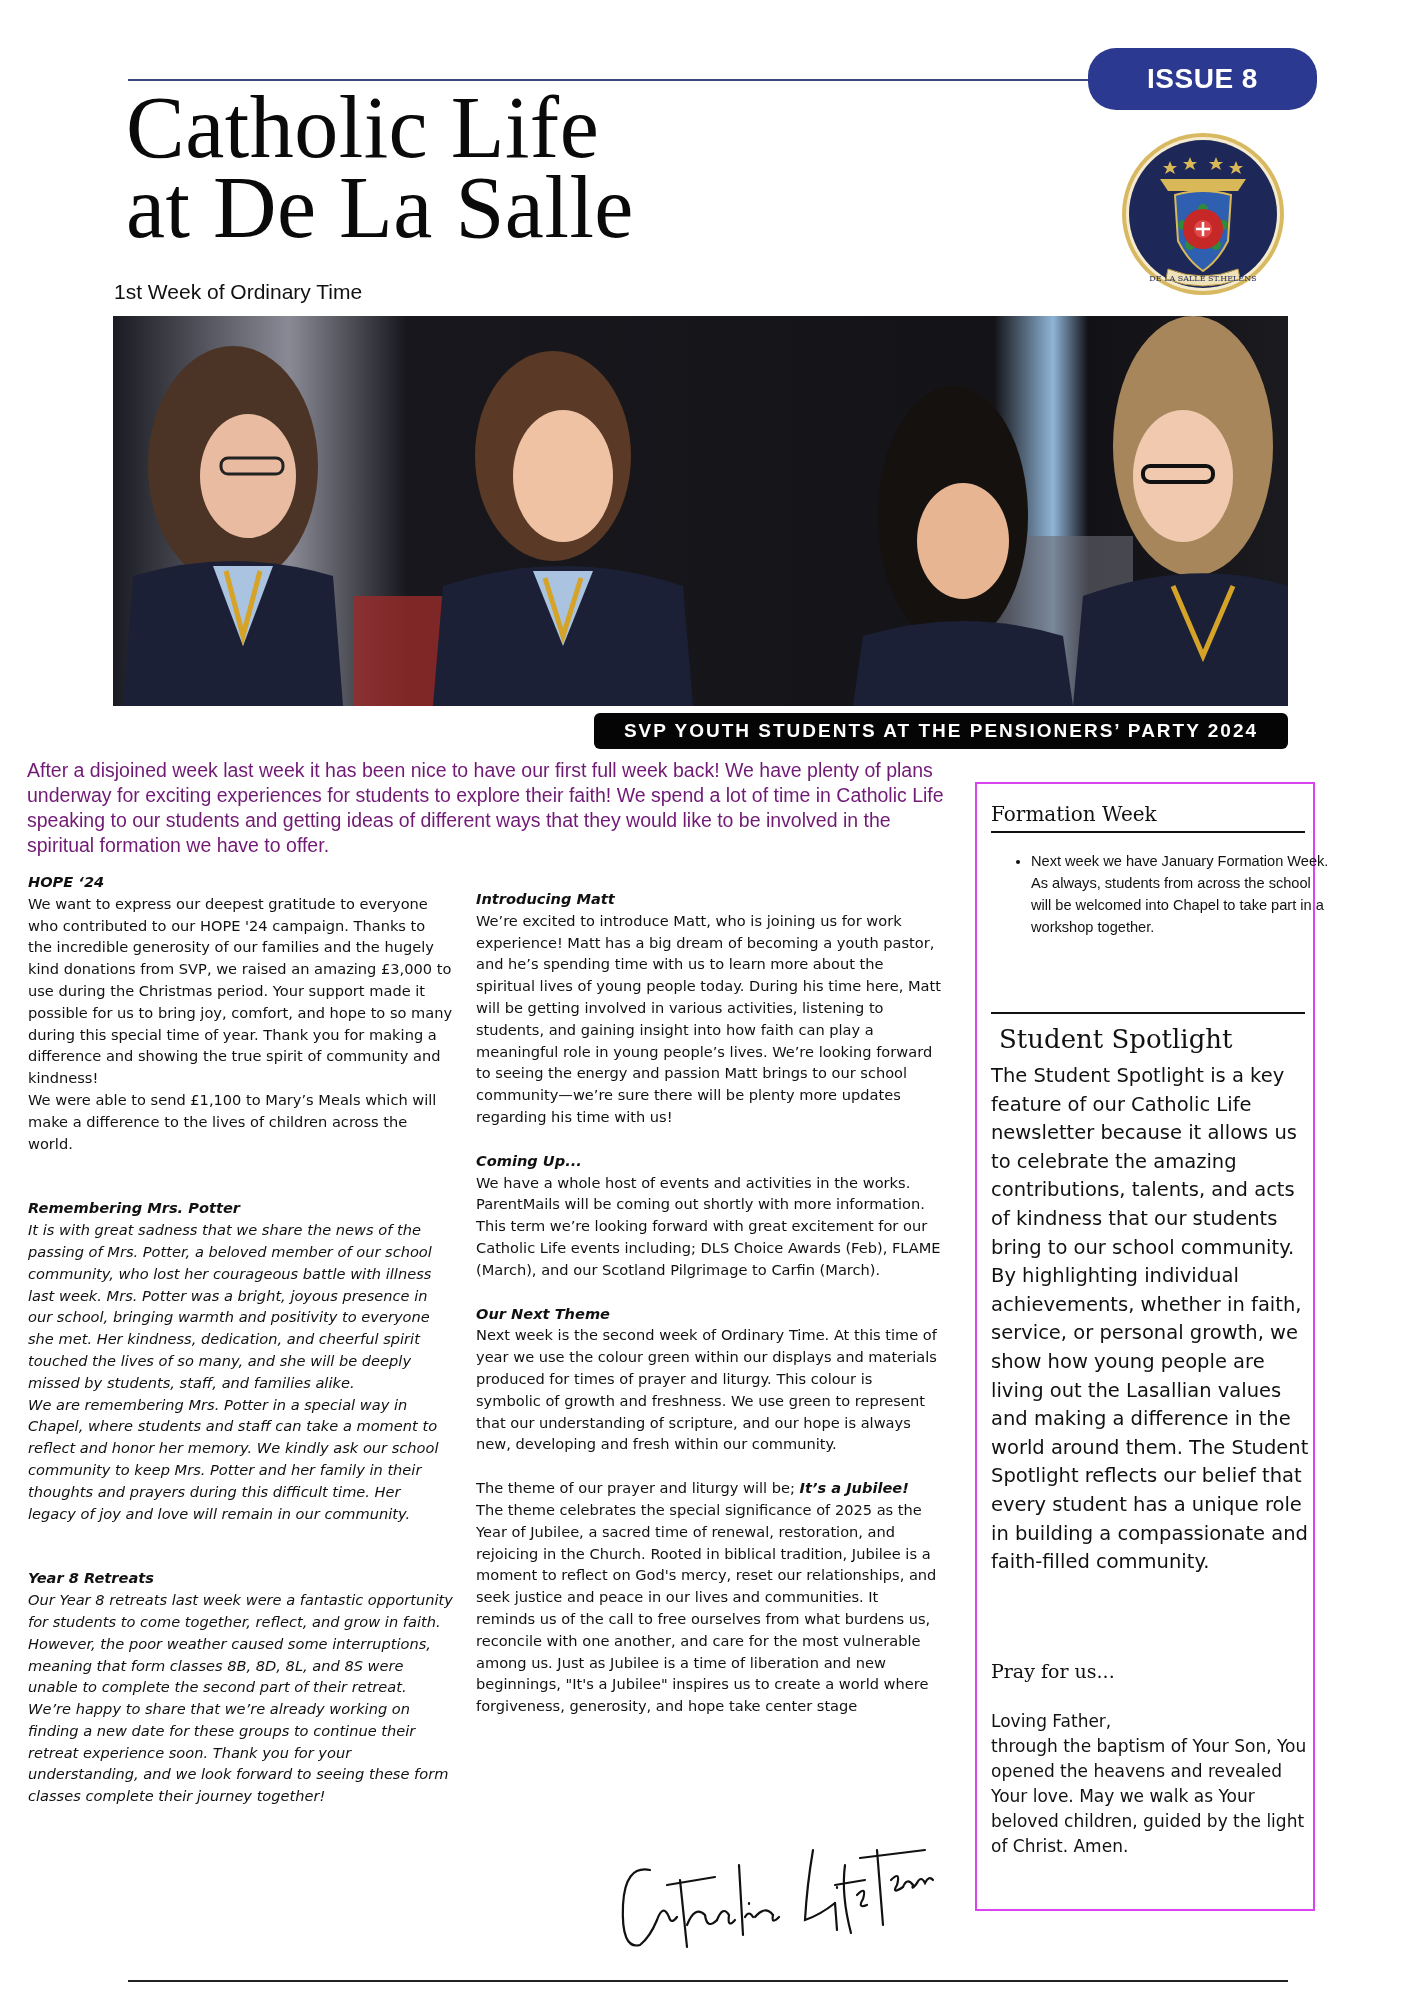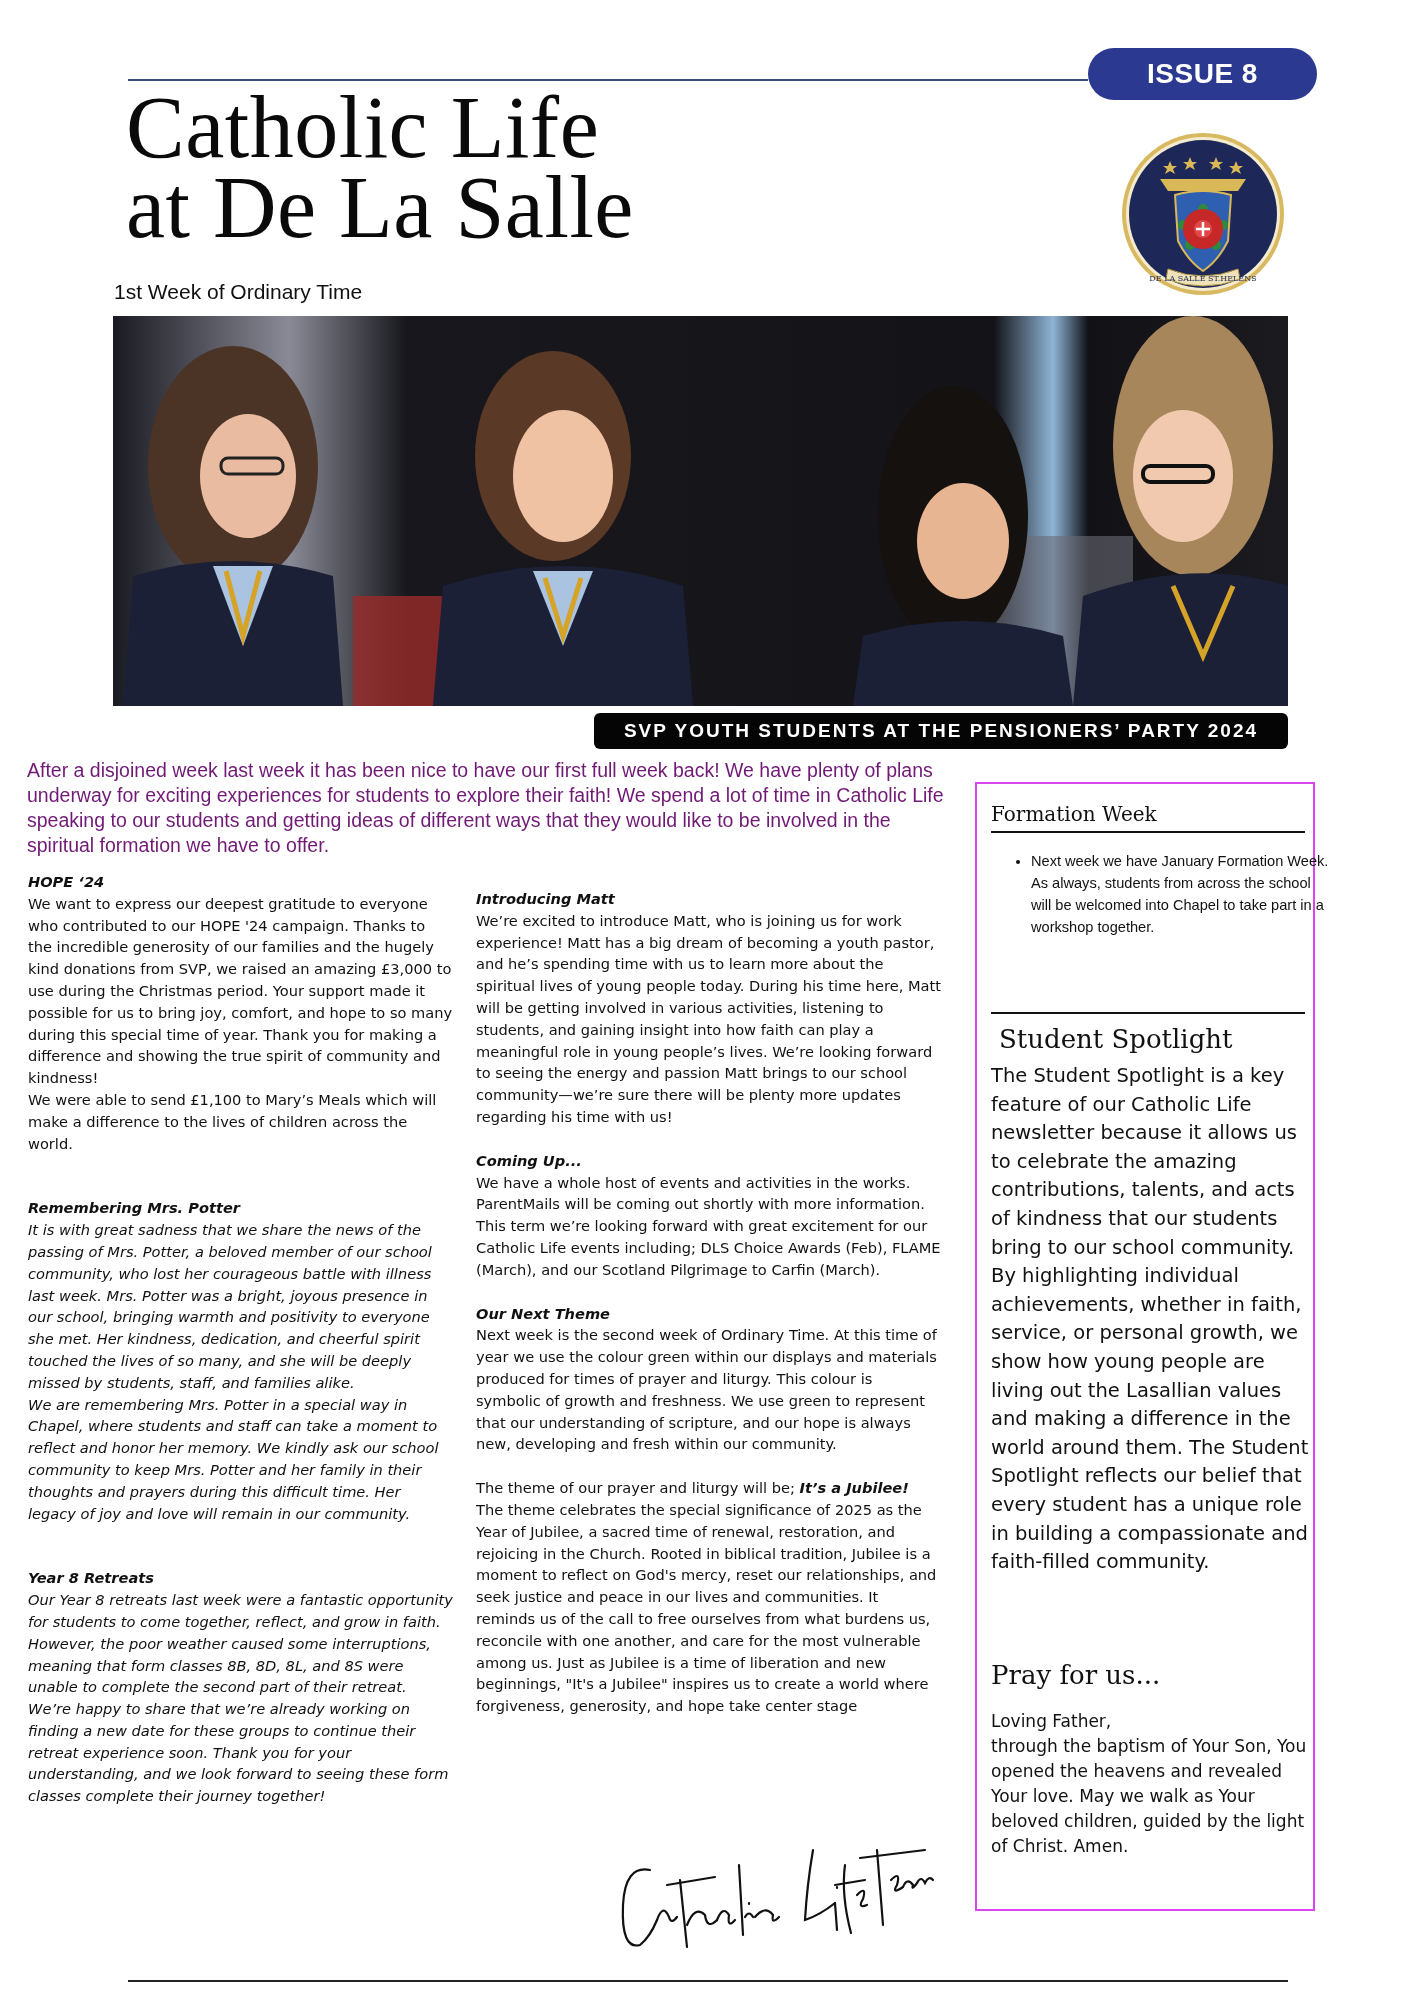--- a/index.html
+++ b/index.html
@@ -1,21 +1,21 @@
 <!DOCTYPE html>
 <html><head>
 <meta charset="utf-8">
 <style>
   html, body { margin:0; padding:0; background:#ffffff; }
   body { width:1414px; height:2000px; position:relative; overflow:hidden;
          font-family:"DejaVu Sans", sans-serif; color:#111; }
   .abs { position:absolute; }
 
   .top-rule { left:128px; top:79px; width:960px; height:0; border-top:2px solid #3b4a7c; }
-  .issue-box { left:1088px; top:48px; width:229px; height:52px; background:#2b3990;
+  .issue-box { left:1088px; top:48px; width:229px; height:62px; background:#2b3990;
                color:#fff; display:flex; align-items:center; justify-content:center;
                font-family:"Liberation Sans", sans-serif; font-weight:bold; font-size:28px; letter-spacing:0.5px;border-radius:28px; }
 
   .logo { left:1120px; top:131px; width:166px; height:166px; }
 
   .title { left:126px; top:88px; font-family:"Liberation Serif", serif; font-size:88px;
            line-height:80px; color:#0a0a0a; letter-spacing:0.5px; margin:0; font-weight:normal; }
   .subtitle { left:114px; top:280px; font-family:"Liberation Sans", sans-serif; font-size:21px; color:#111; }
 
   .photo { left:113px; top:316px; width:1175px; height:390px; overflow:hidden; background:#14141a; }
@@ -38,21 +38,21 @@
   .sidebar { left:975px; top:782px; width:340px; height:1129px; border:2px solid #d946ef; box-sizing:border-box; }
   .sb-h { font-family:"DejaVu Serif", serif; color:#111; margin:0; font-weight:normal; }
   .sb-h1 { position:absolute; left:14px; top:18px; font-size:20px; }
   .sb-rule1 { position:absolute; left:14px; top:47px; width:314px; border-top:2px solid #111; }
   .sb-list { position:absolute; left:14px; top:66px; width:300px; margin:0; padding-left:40px;
              font-family:Liberation Sans, sans-serif; font-size:14.6px; line-height:22px; }
   .sb-rule2 { position:absolute; left:14px; top:228px; width:314px; border-top:2px solid #111; }
   .sb-h2 { position:absolute; left:14px; top:240px; font-size:26px;margin-left:8px; }
   .sb-spot { position:absolute; left:14px; top:278px; width:318px; font-family:"DejaVu Sans", sans-serif;
              font-size:19.5px; line-height:28.6px; }
-  .sb-h3 { position:absolute; left:14px; top:876px; font-size:26px; }
+  .sb-h3 { position:absolute; left:14px; top:876px; font-size:19px; }
   .sb-pray { position:absolute; left:14px; top:925px; width:318px; font-family:"DejaVu Sans", sans-serif;
              font-size:17px; line-height:25px; white-space:pre-line; }
 
   .signature { left:595px; top:1825px; width:340px; height:135px; }
   .bottom-rule { left:128px; top:1980px; width:1160px; border-top:2px solid #222; }
 </style>
 </head>
 <body>
 
 <div class="abs top-rule"></div>

